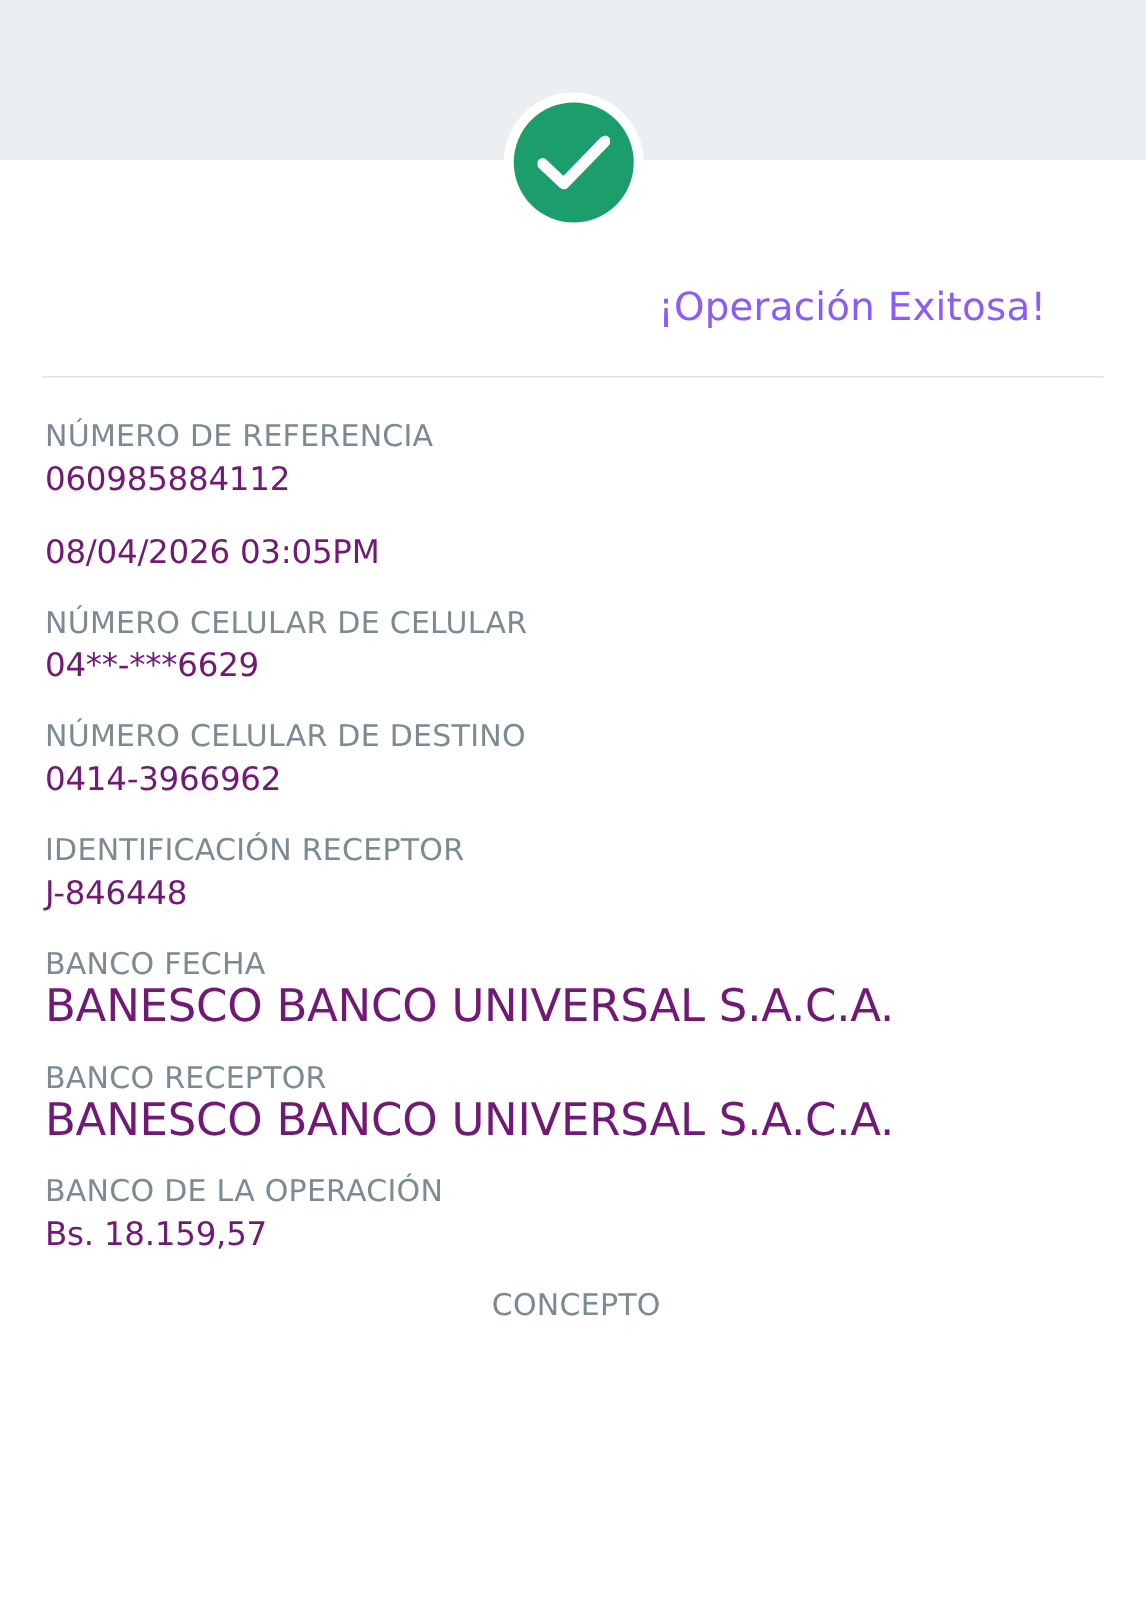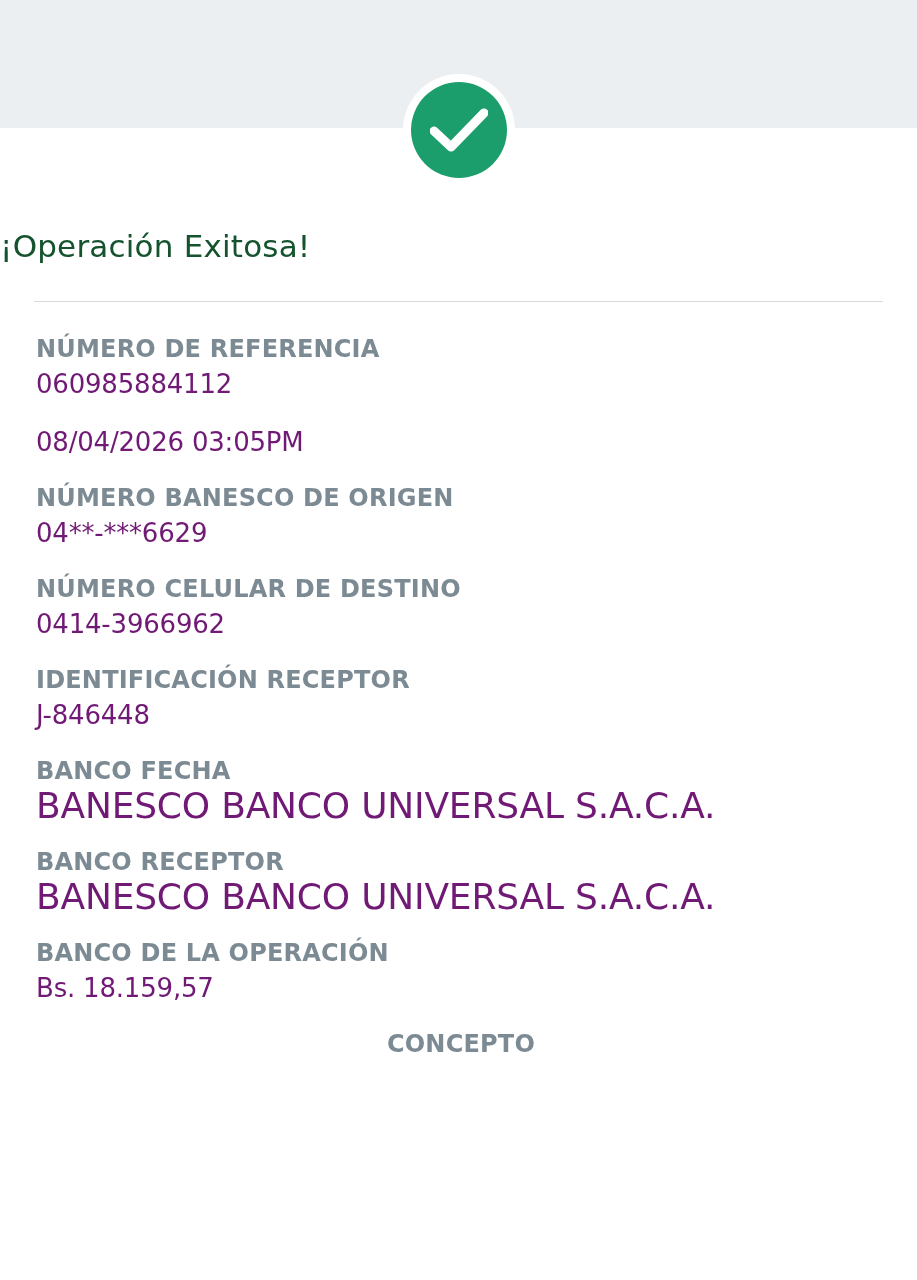--- a/index.html
+++ b/index.html
@@ -54,22 +54,22 @@
     justify-content: center;
   }
   .check-circle svg {
     display: block;
   }
   .title {
     position: absolute;
     top: 228px;
     left: 0;
     width: 837px;
-    text-align: left;
-    color: #14532d;
+    text-align: right;
+    color: #8b5cf6;
     font-size: 31px;
     font-weight: 400;
     letter-spacing: 0.2px;
   }
   .divider {
     position: absolute;
     top: 301px;
     left: 34px;
     width: 849px;
     height: 1px;
@@ -84,21 +84,21 @@
   .field {
     margin-bottom: 24px;
   }
   .field:last-child {
     margin-bottom: 0;
     text-align: center;
   }
   .field-label {
     color: #7c8a93;
     font-size: 24px;
-    font-weight: 700;
+    font-weight: 400;
     line-height: 30px;
     letter-spacing: 0.2px;
   }
   .field-value {
     color: #701a75;
     font-size: 26px;
     font-weight: 400;
     line-height: 34px;
     margin-top: 3px;
     letter-spacing: -0.2px;
@@ -131,21 +131,21 @@
     <div class="field">
       <div class="field-label">NÚMERO DE REFERENCIA</div>
       <div class="field-value">060985884112</div>
     </div>
 
     <div class="field">
       <div class="field-value">08/04/2026 03:05PM</div>
     </div>
 
     <div class="field">
-      <div class="field-label">NÚMERO BANESCO DE ORIGEN</div>
+      <div class="field-label">NÚMERO CELULAR DE CELULAR</div>
       <div class="field-value">04**-***6629</div>
     </div>
 
     <div class="field">
       <div class="field-label">NÚMERO CELULAR DE DESTINO</div>
       <div class="field-value">0414-3966962</div>
     </div>
 
     <div class="field">
       <div class="field-label">IDENTIFICACIÓN RECEPTOR</div>

